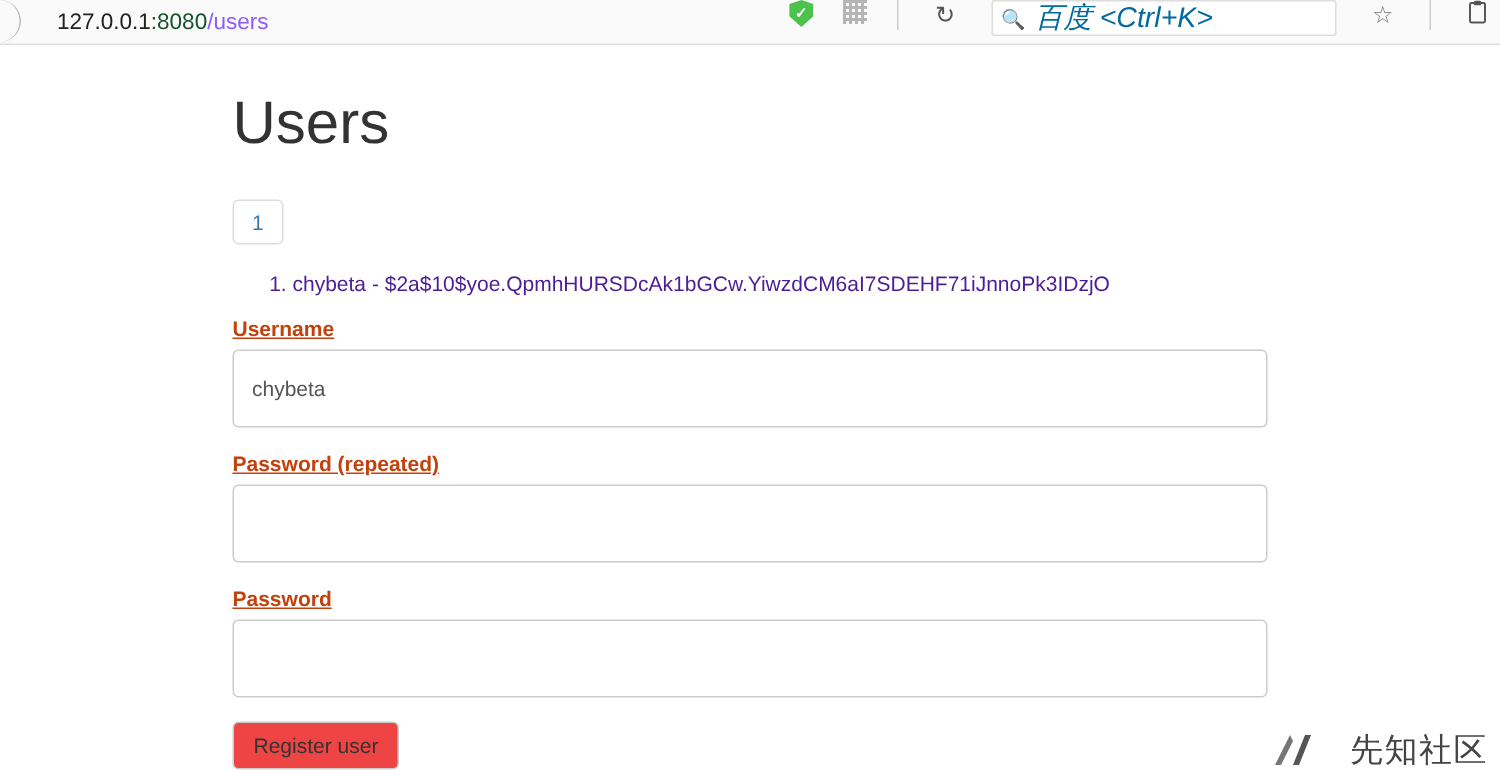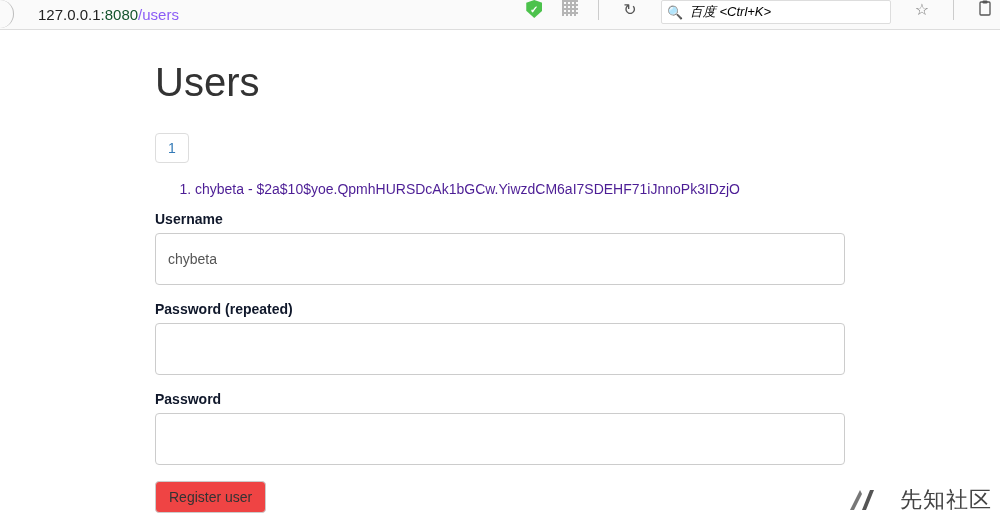--- a/index.html
+++ b/index.html
@@ -60,21 +60,21 @@
   .search-box {
     width: 230px; height:24px;
     border:1px solid #ddd;
     background:#fff;
     display:flex; align-items:center;
     padding:0 6px;
     gap:6px;
     border-radius:2px;
   }
   .search-icon { color:#999; font-size:13px; }
-  .search-ph { color:#000000; font-style:italic; font-size:13px; flex:1; white-space:nowrap; }
+  .search-ph { color:#0369a1; font-style:italic; font-size:19px; flex:1; white-space:nowrap; }
   .star-icon { color:#777; font-size:16px; padding:0 4px; cursor:pointer; }
   .clipboard-icon { color:#555; font-size:16px; padding:0 4px; cursor:pointer; }
 
   
   .container {
     max-width: 720px;
     margin: 0 auto;
     padding: 30px 15px 0 15px;
   }
   h1.page-title {
@@ -102,21 +102,22 @@
     font-size:14px;
     color:#4c1d95;
   }
   ol.user-list li { margin-bottom:6px; }
   .form-group { margin-bottom: 16px; }
   .form-group label {
     display:block;
     font-weight:700;
     margin-bottom:6px;
     font-size:14px;
-    color:#0f172a;
+    color:#c2410c;
+    text-decoration:underline;
   }
   .form-control {
     width:100%;
     height:52px;
     padding:6px 12px;
     font-size:14px;
     color:#555;
     background:#fff;
     border:1px solid #ccc;
     border-radius:4px;

